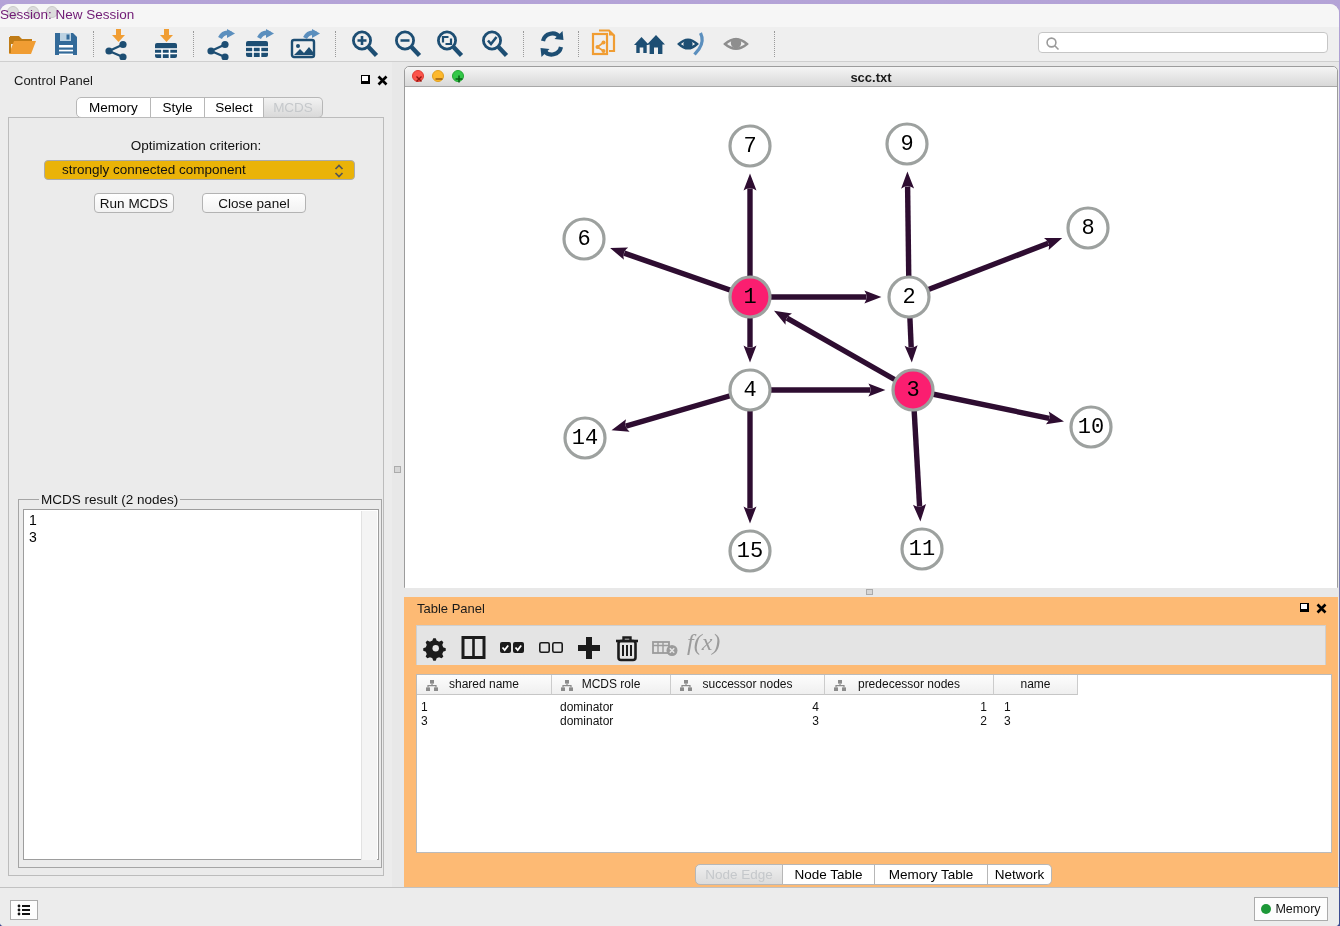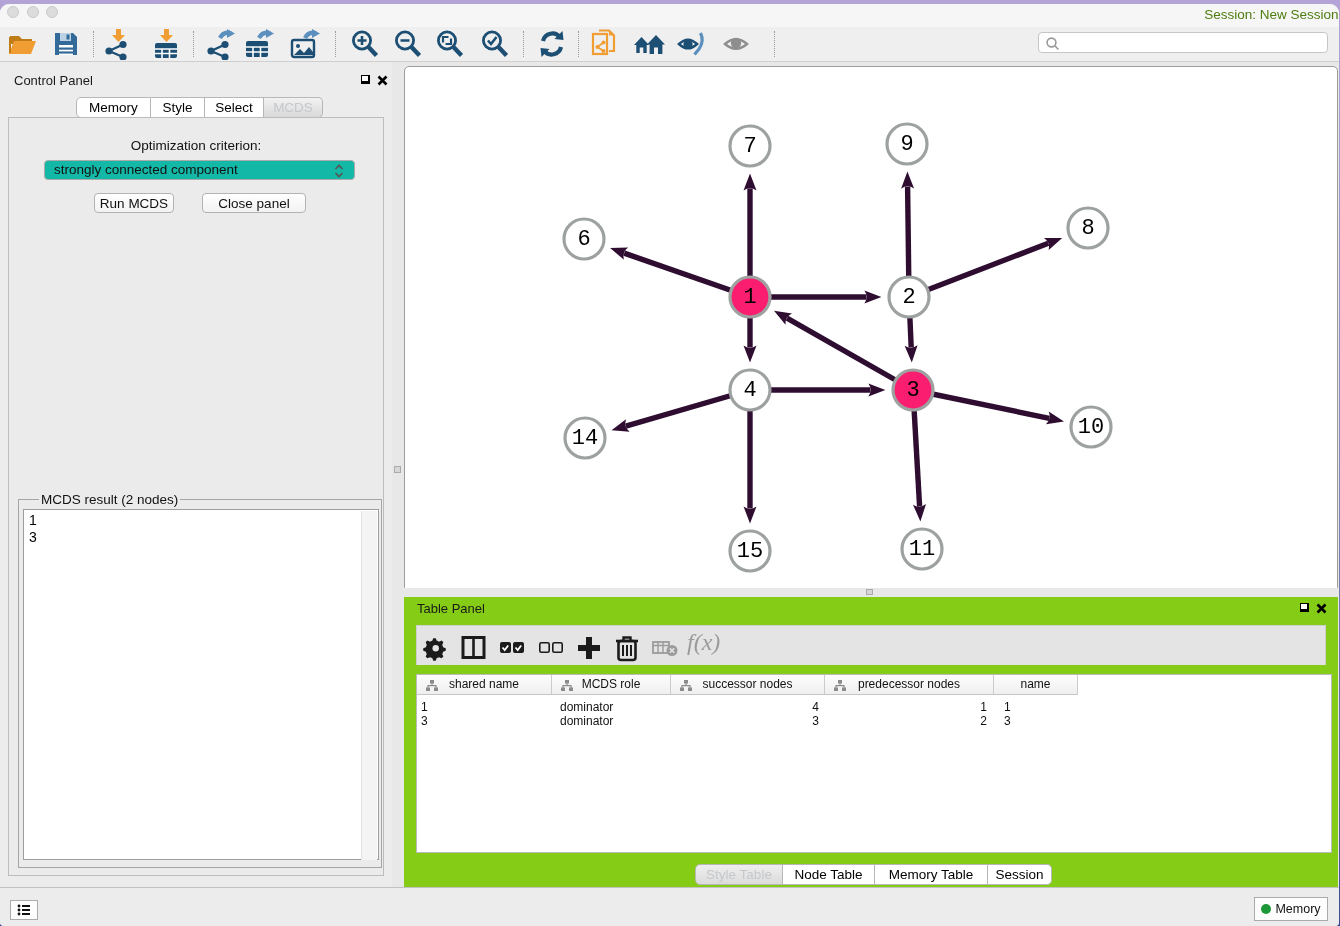--- a/index.html
+++ b/index.html
@@ -3,49 +3,49 @@
 <meta charset="utf-8">
 <style>
   * { margin:0; padding:0; box-sizing:border-box; }
   html,body { width:1340px; height:926px; overflow:hidden; font-family:"Liberation Sans", sans-serif; }
   body { background:linear-gradient(180deg,#b4a3d7 0%,#a49bcc 18%,#8284b6 55%,#56619f 85%,#3b4a90 100%); position:relative; }
   .abs { position:absolute; }
   #win { position:absolute; left:0; top:3.5px; width:1338.5px; height:922.5px;
          background:#e9e9e9; border-radius:9px 9px 4px 4px; overflow:hidden; }
   #titlebar { position:absolute; left:0; top:0; width:100%; height:24px; background:#f6f6f6; border-bottom:1px solid #d2d2d2; }
   .tl { position:absolute; top:2.8px; width:12px; height:12px; border-radius:50%; background:#dcdcdc; border:1px solid #c9c9c9; }
-  #apptitle { position:absolute; top:3px; width:100%; text-align:right; font-size:13.5px; color:#4d7c0f; }
+  #apptitle { position:absolute; top:3px; width:100%; text-align:left; font-size:13.5px; color:#701a75; }
   #toolbar { position:absolute; left:0; top:23.5px; width:100%; height:35px; background:#efefef; border-bottom:1px solid #cfcfcf; }
   .sep { position:absolute; top:4px; height:26px; width:0; border-left:1px dotted #9a9a9a; }
   .ticon { position:absolute; top:1px; width:32px; height:32px; }
   #search { position:absolute; left:1038px; top:5px; width:290px; height:21px; background:#fff; border:1px solid #c6c6c6; border-radius:4px; }
   #main { position:absolute; left:0; top:58.5px; width:100%; height:825px; background:#e8e8e8; }
   
   #cp { position:absolute; left:0; top:0; width:392px; height:825px; background:#ececec; }
   .paneltitle { font-size:13px; color:#1a1a1a; }
   .floaticon { width:9px; height:9px; border:1px solid #000; border-bottom:3px solid #000; border-right:2px solid #000; background:#fff; }
   .tabwrap { position:absolute; font-size:13.5px; }
   .seg { position:absolute; top:0; height:21px; background:#fff; border:1px solid #b7b7b7; color:#000; text-align:center; line-height:20px; }
   #cpcontent { position:absolute; left:8px; top:55px; width:376px; height:759px; background:#ebebeb; border:1px solid #bcbcbc; }
   .btn { position:absolute; background:linear-gradient(#ffffff,#f2f2f2); border:1px solid #b3b3b3; border-radius:4px; font-size:13.5px; text-align:center; color:#111; }
-  #dropdown { position:absolute; left:35px; top:42px; width:311px; height:20px; background:#14b8a6; border:1px solid #ababab; border-radius:4px; font-size:13.5px; line-height:18px; padding-left:9px; color:#111; }
+  #dropdown { position:absolute; left:35px; top:42px; width:311px; height:20px; background:#eab308; border:1px solid #ababab; border-radius:4px; font-size:13.5px; line-height:18px; padding-left:17px; color:#111; }
   fieldset#mcds { position:absolute; left:9px; top:374px; width:364px; height:376px; border:1px solid #a5a5a5; background:#ebebeb; }
   #mcds legend { font-size:13.5px; margin-left:20px; padding:0 2px; color:#111; }
   #mcdsbox { position:absolute; left:4px; top:2px; width:356px; height:351px; background:#fff; border:1px solid #9d9d9d; font-size:14px; line-height:16.5px; padding:2px 0 0 5px; }
   #mcdsbox .sb { position:absolute; right:1px; top:1px; width:16px; height:349px; background:#f4f4f4; border-left:1px solid #e2e2e2; }
   
   #vsplit { position:absolute; left:392px; top:0; width:12px; height:825px; background:#e8e8e8; }
   #vhandle { position:absolute; left:2px; top:404px; width:7px; height:7px; background:#d6d6d6; border:1px solid #ababab; }
   
   #netwin { position:absolute; left:404px; top:4px; width:934px; height:522px; border:1px solid #9c9c9c; border-radius:5px 5px 0 0; background:#fff; }
   #nettitle { position:absolute; left:0; top:0; width:100%; height:20px; background:linear-gradient(#f5f5f5,#d8d8d8); border-bottom:1px solid #a8a8a8; border-radius:5px 5px 0 0; }
   .mtl { position:absolute; top:4px; width:12px; height:12px; border-radius:50%; }
   #netcanvas { position:absolute; left:0; top:21px; width:932px; height:500px; background:#fff; }
   
-  #tp { position:absolute; left:404px; top:535px; width:934px; height:290px; background:#84cc16; }
+  #tp { position:absolute; left:404px; top:535px; width:934px; height:290px; background:#fdba74; }
   #tptoolbar { position:absolute; left:12px; top:28px; width:910px; height:40px; background:#e4e4e4; border:1px solid #cfcfcf; border-bottom:none; }
   #tablearea { position:absolute; left:12px; top:77px; width:916px; height:179px; background:#fff; border:1px solid #bbbbbb; }
   .th { position:absolute; top:0; height:20px; background:linear-gradient(#fdfdfd,#efefef); border-right:1px solid #cccccc; border-bottom:1px solid #c6c6c6; font-size:12px; color:#111; }
   .td { position:absolute; font-size:12px; color:#111; height:16px; }
   .btabs { position:absolute; font-size:13.5px; }
   
   #statusbar { position:absolute; left:0; top:883.5px; width:100%; height:39px; background:#ececec; border-top:1px solid #c2c2c2; }
 </style>
 </head>
 <body>
@@ -194,20 +194,32 @@
             <legend>MCDS result (2 nodes)</legend>
       <div id="mcdsbox">1<br>3<div class="sb"></div></div>
     </fieldset>
   </div>
 </div>
 <div id="vsplit">
         <div id="vhandle"></div>
       </div>
 
 <div id="netwin">
+  <div id="nettitle">
+    <div class="mtl" style="left:7px;top:3px;background:#fc544b;border:1px solid #dd3b33"><svg width="12" height="12" viewBox="0 0 12 12">
+              <path d="M3.5 3.5 L8.5 8.5 M8.5 3.5 L3.5 8.5" stroke="#90150f" stroke-width="1.4"></path>
+            </svg></div>
+    <div class="mtl" style="left:27px;top:3px;background:#fdb82d;border:1px solid #e0a021"><svg width="12" height="12" viewBox="0 0 12 12">
+              <path d="M2.5 6 h7" stroke="#985d10" stroke-width="1.6"></path>
+            </svg></div>
+    <div class="mtl" style="left:47px;top:3px;background:#33c748;border:1px solid #23a733"><svg width="12" height="12" viewBox="0 0 12 12">
+              <path d="M6 2.5 v7 M2.5 6 h7" stroke="#0a6218" stroke-width="1.6"></path>
+            </svg></div>
+    <div class="abs" style="left:0;top:3px;width:100%;text-align:center;font-size:13px;color:#1a1a1a;font-weight:bold">scc.txt</div>
+  </div>
   <div id="netcanvas">
           <svg width="934" height="502" viewBox="404 86 934 502" style="position:absolute;left:-1px;top:-2px">
 <line x1="750" y1="297" x2="750.0" y2="188.6" stroke="#2e0d31" stroke-width="5.4"></line>
 <path d="M750.0,173.6 L756.5,190.6 Q750.0,186.1 743.5,190.6 Z" fill="#2e0d31"></path>
 <line x1="750" y1="297" x2="624.2" y2="253.1" stroke="#2e0d31" stroke-width="5.4"></line>
 <path d="M610.1,248.1 L628.2,247.6 Q621.9,252.2 624.0,259.8 Z" fill="#2e0d31"></path>
 <line x1="750" y1="297" x2="866.4" y2="297.0" stroke="#2e0d31" stroke-width="5.4"></line>
 <path d="M881.4,297.0 L864.4,303.5 Q868.9,297.0 864.4,290.5 Z" fill="#2e0d31"></path>
 <line x1="750" y1="297" x2="750.0" y2="347.4" stroke="#2e0d31" stroke-width="5.4"></line>
 <path d="M750.0,362.4 L743.5,345.4 Q750.0,349.9 756.5,345.4 Z" fill="#2e0d31"></path>
@@ -347,24 +359,24 @@
 <div class="td" style="left:342px;top:24.5px;width:60px;text-align:right">4</div>
 <div class="td" style="left:510px;top:24.5px;width:60px;text-align:right">1</div>
 <div class="td" style="left:587px;top:24.5px">1</div>
 <div class="td" style="left:4px;top:39px">3</div>
 <div class="td" style="left:143px;top:39px">dominator</div>
 <div class="td" style="left:342px;top:39px;width:60px;text-align:right">3</div>
 <div class="td" style="left:510px;top:39px;width:60px;text-align:right">2</div>
 <div class="td" style="left:587px;top:39px">3</div>
         </div>
   <div class="btabs" style="left:291px;top:267px;width:357px;height:21px">
-    <div class="seg" style="left:0;width:88px;border-radius:5px 0 0 5px;background:linear-gradient(#eeeeee,#dcdcdc);color:#c5c8cb">Style Table</div>
+    <div class="seg" style="left:0;width:88px;border-radius:5px 0 0 5px;background:linear-gradient(#eeeeee,#dcdcdc);color:#c5c8cb">Node Edge</div>
     <div class="seg" style="left:88px;width:92px;border-left:none">Node Table</div>
     <div class="seg" style="left:180px;width:113px;border-left:none">Memory Table</div>
-    <div class="seg" style="left:293px;width:64px;border-left:none;border-radius:0 5px 5px 0">Session</div>
+    <div class="seg" style="left:293px;width:64px;border-left:none;border-radius:0 5px 5px 0">Network</div>
   </div>
 </div>
 
 </div>
   <div id="statusbar">
       <div class="abs" style="left:10px;top:12px;width:28px;height:20px;background:#fdfdfd;border:1px solid #ababab">
 <svg width="26" height="18" viewBox="0 0 26 18">
           <circle cx="8" cy="5" r="1.4" fill="#111"></circle>
           <circle cx="8" cy="9" r="1.4" fill="#111"></circle>
           <circle cx="8" cy="13" r="1.4" fill="#111"></circle>

